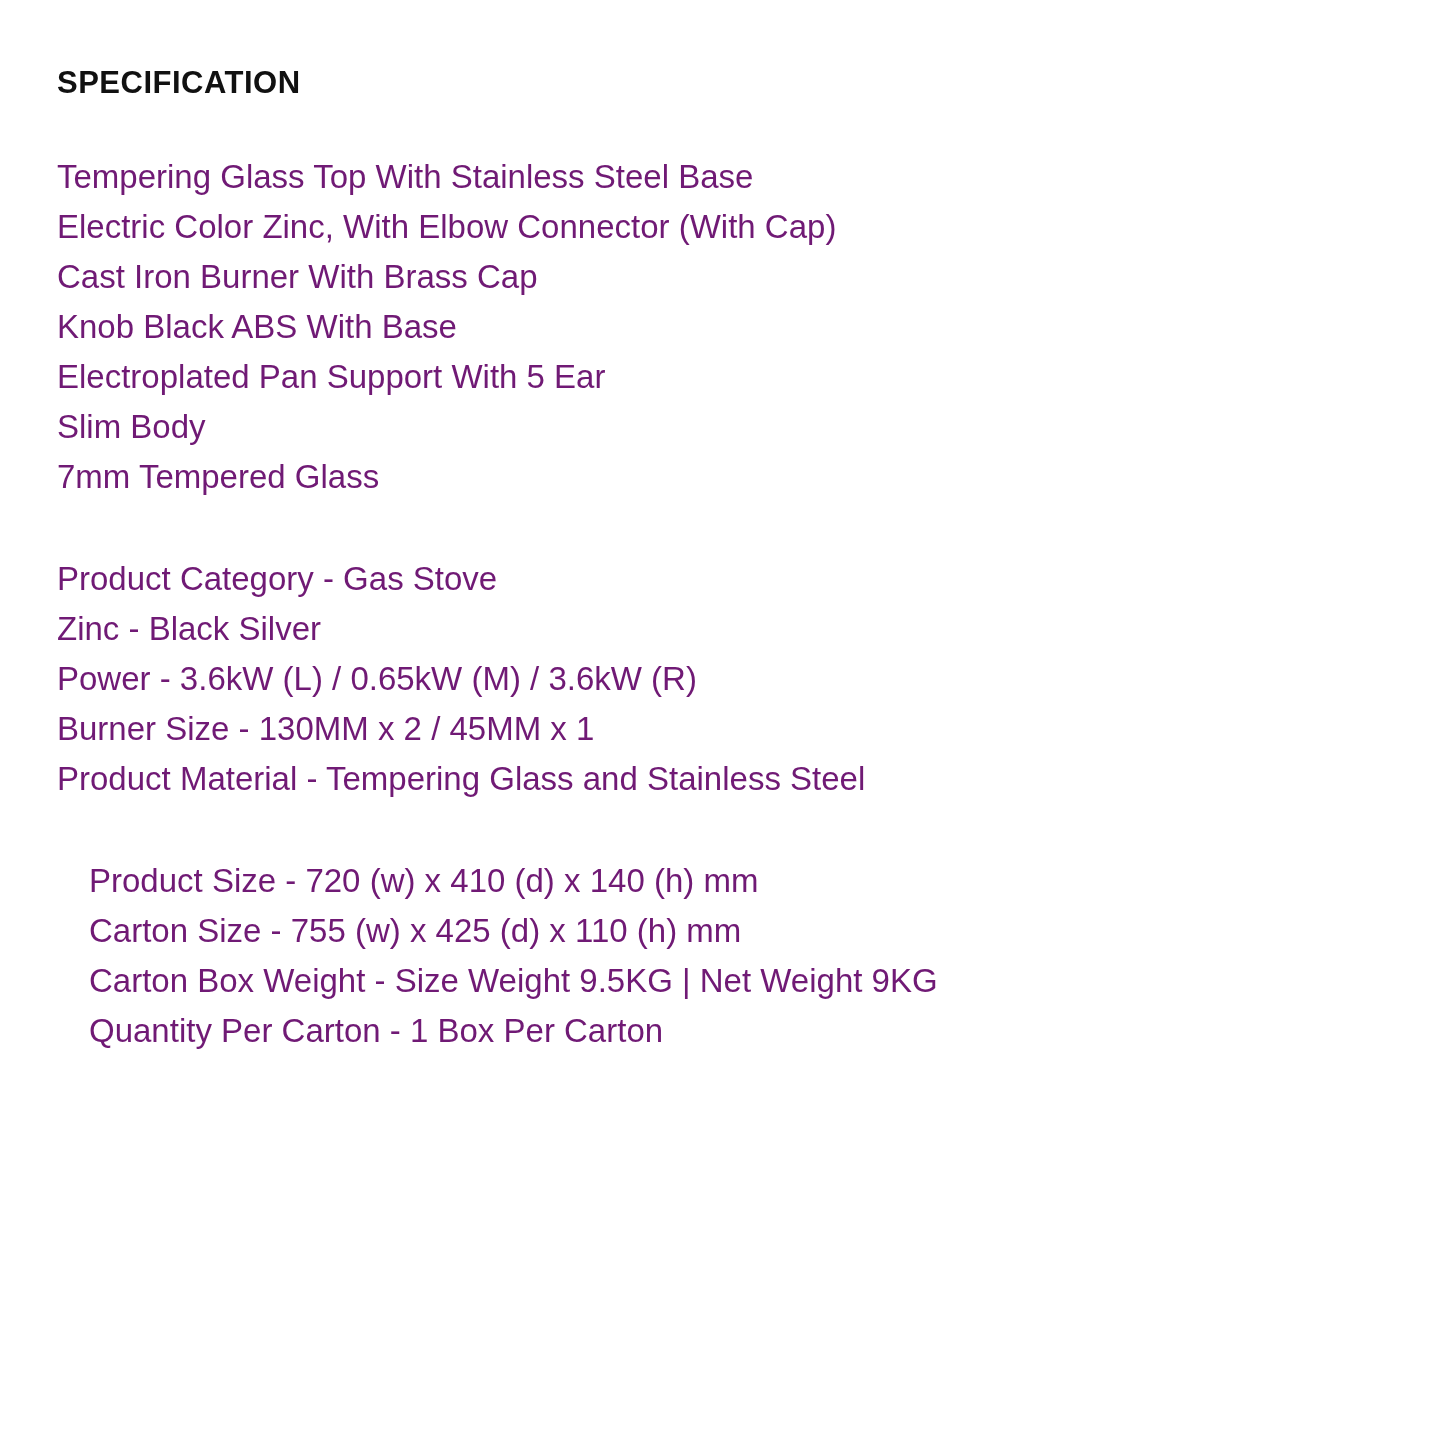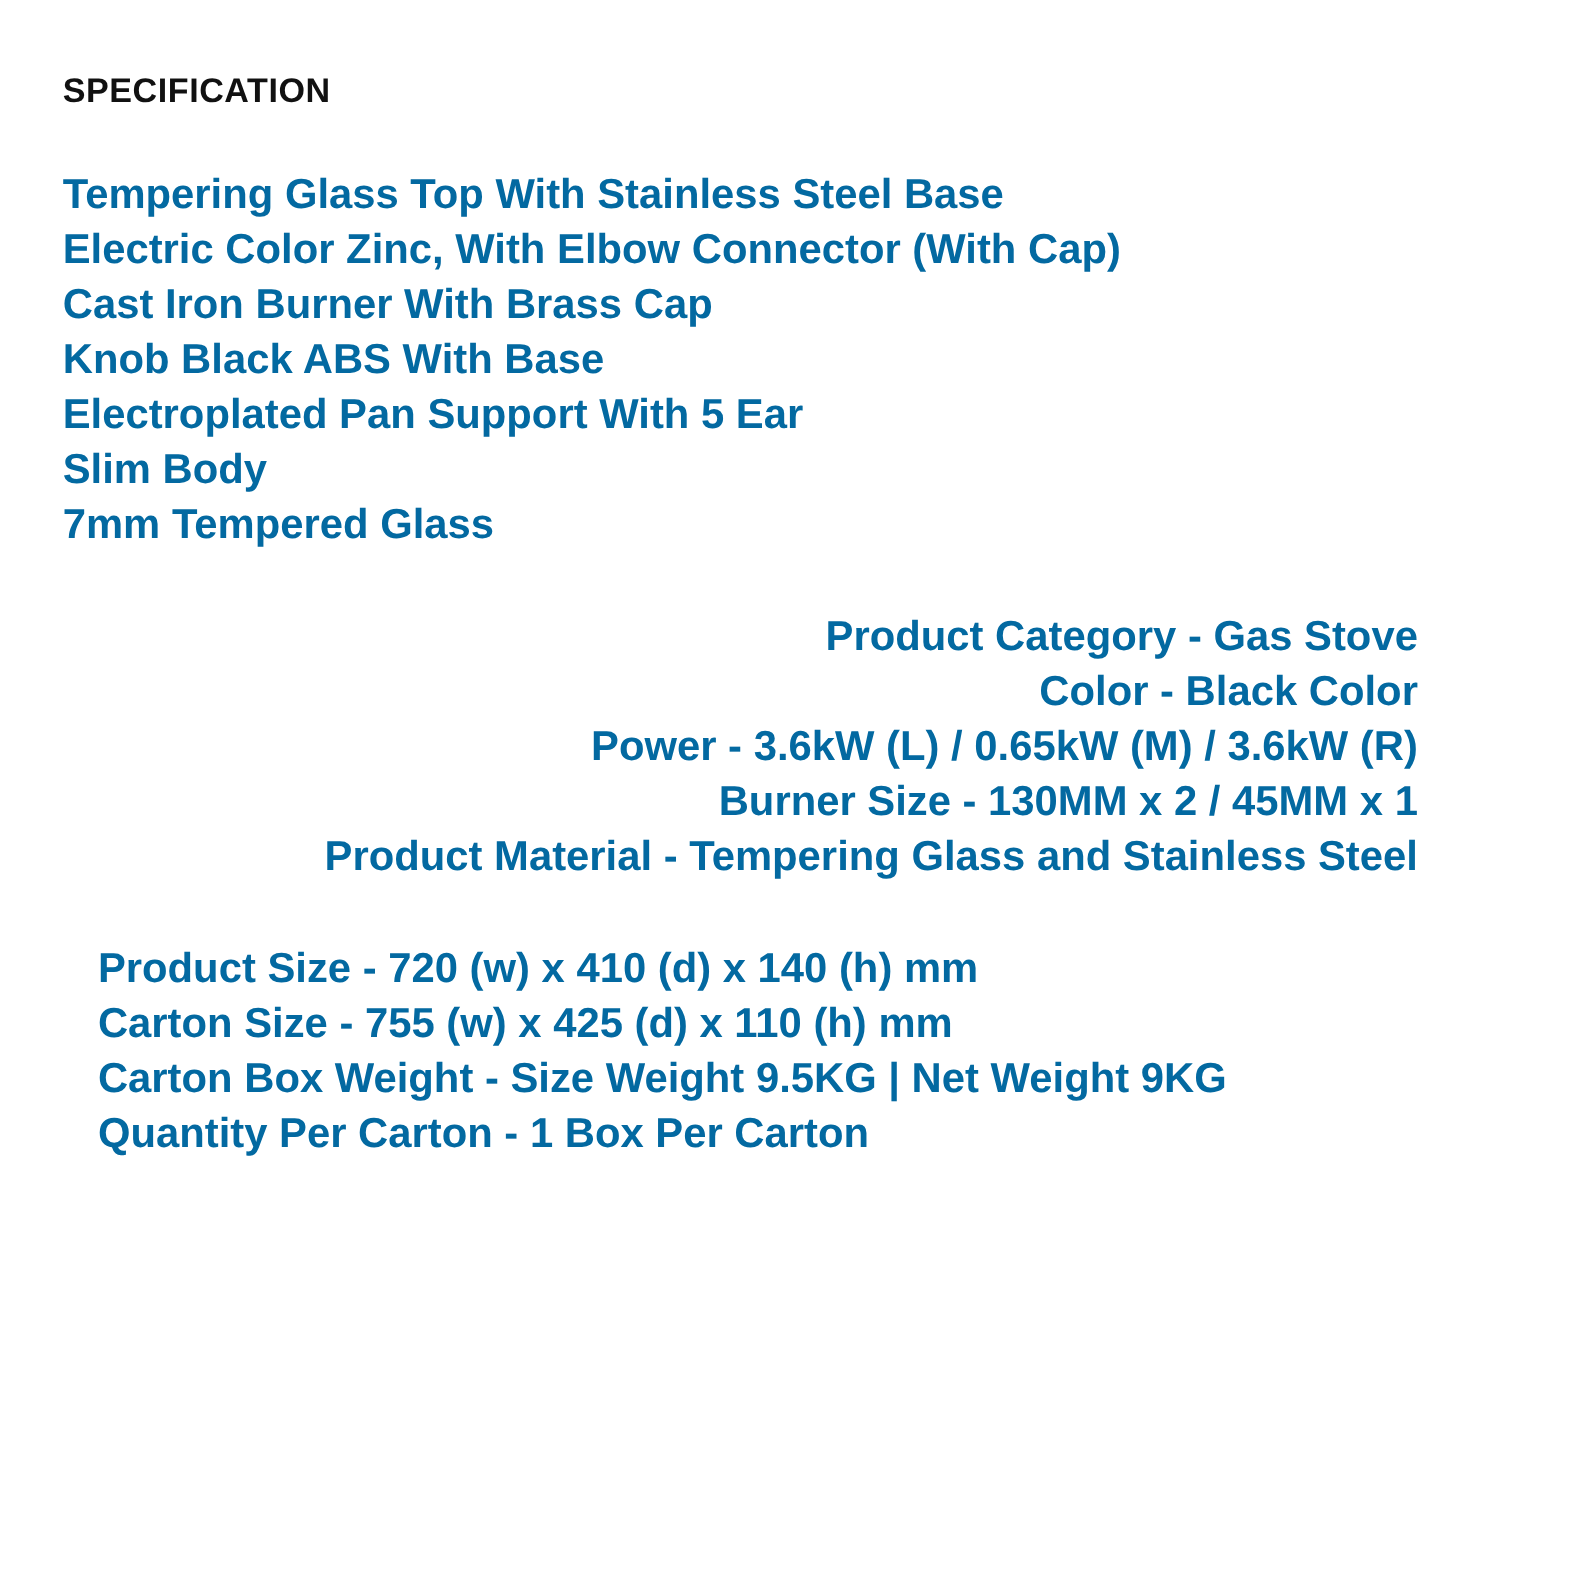--- a/index.html
+++ b/index.html
@@ -28,31 +28,30 @@
     line-height: 1.1;
     margin: 0 0 0 0;
     padding-top: 10px;
     color: #111111;
   }
   .spec-block {
     margin-top: 52px;
   }
   .spec-block.second {
     margin-top: 52px;
-    text-align: right;
   }
   .spec-block.third {
     margin-top: 52px;
     margin-left: 32px;
   }
   .spec-line {
-    font-size: 38px;
-    font-weight: bold;
+    font-size: 33px;
+    font-weight: normal;
     line-height: 50px;
-    color: #0369a1;
+    color: #701a75;
     white-space: pre;
   }
 </style>
 </head>
 <body>
 
 <div class="page">
 
   <h1 class="spec-title">SPECIFICATION</h1>
 
@@ -61,21 +60,21 @@
     <div class="spec-line">Electric Color Zinc, With Elbow Connector (With Cap)</div>
     <div class="spec-line">Cast Iron Burner With Brass Cap</div>
     <div class="spec-line">Knob Black ABS With Base</div>
     <div class="spec-line">Electroplated Pan Support With 5 Ear</div>
     <div class="spec-line">Slim Body</div>
     <div class="spec-line">7mm Tempered Glass</div>
   </div>
 
   <div class="spec-block second">
     <div class="spec-line">Product Category - Gas Stove</div>
-    <div class="spec-line">Color - Black Color</div>
+    <div class="spec-line">Zinc - Black Silver</div>
     <div class="spec-line">Power - 3.6kW (L) / 0.65kW (M) / 3.6kW (R)</div>
     <div class="spec-line">Burner Size - 130MM x 2 / 45MM x 1</div>
     <div class="spec-line">Product Material - Tempering Glass and Stainless Steel</div>
   </div>
 
   <div class="spec-block third">
     <div class="spec-line">Product Size - 720 (w) x 410 (d) x 140 (h) mm</div>
     <div class="spec-line">Carton Size - 755 (w) x 425 (d) x 110 (h) mm</div>
     <div class="spec-line">Carton Box Weight - Size Weight 9.5KG | Net Weight 9KG</div>
     <div class="spec-line">Quantity Per Carton - 1 Box Per Carton</div>

